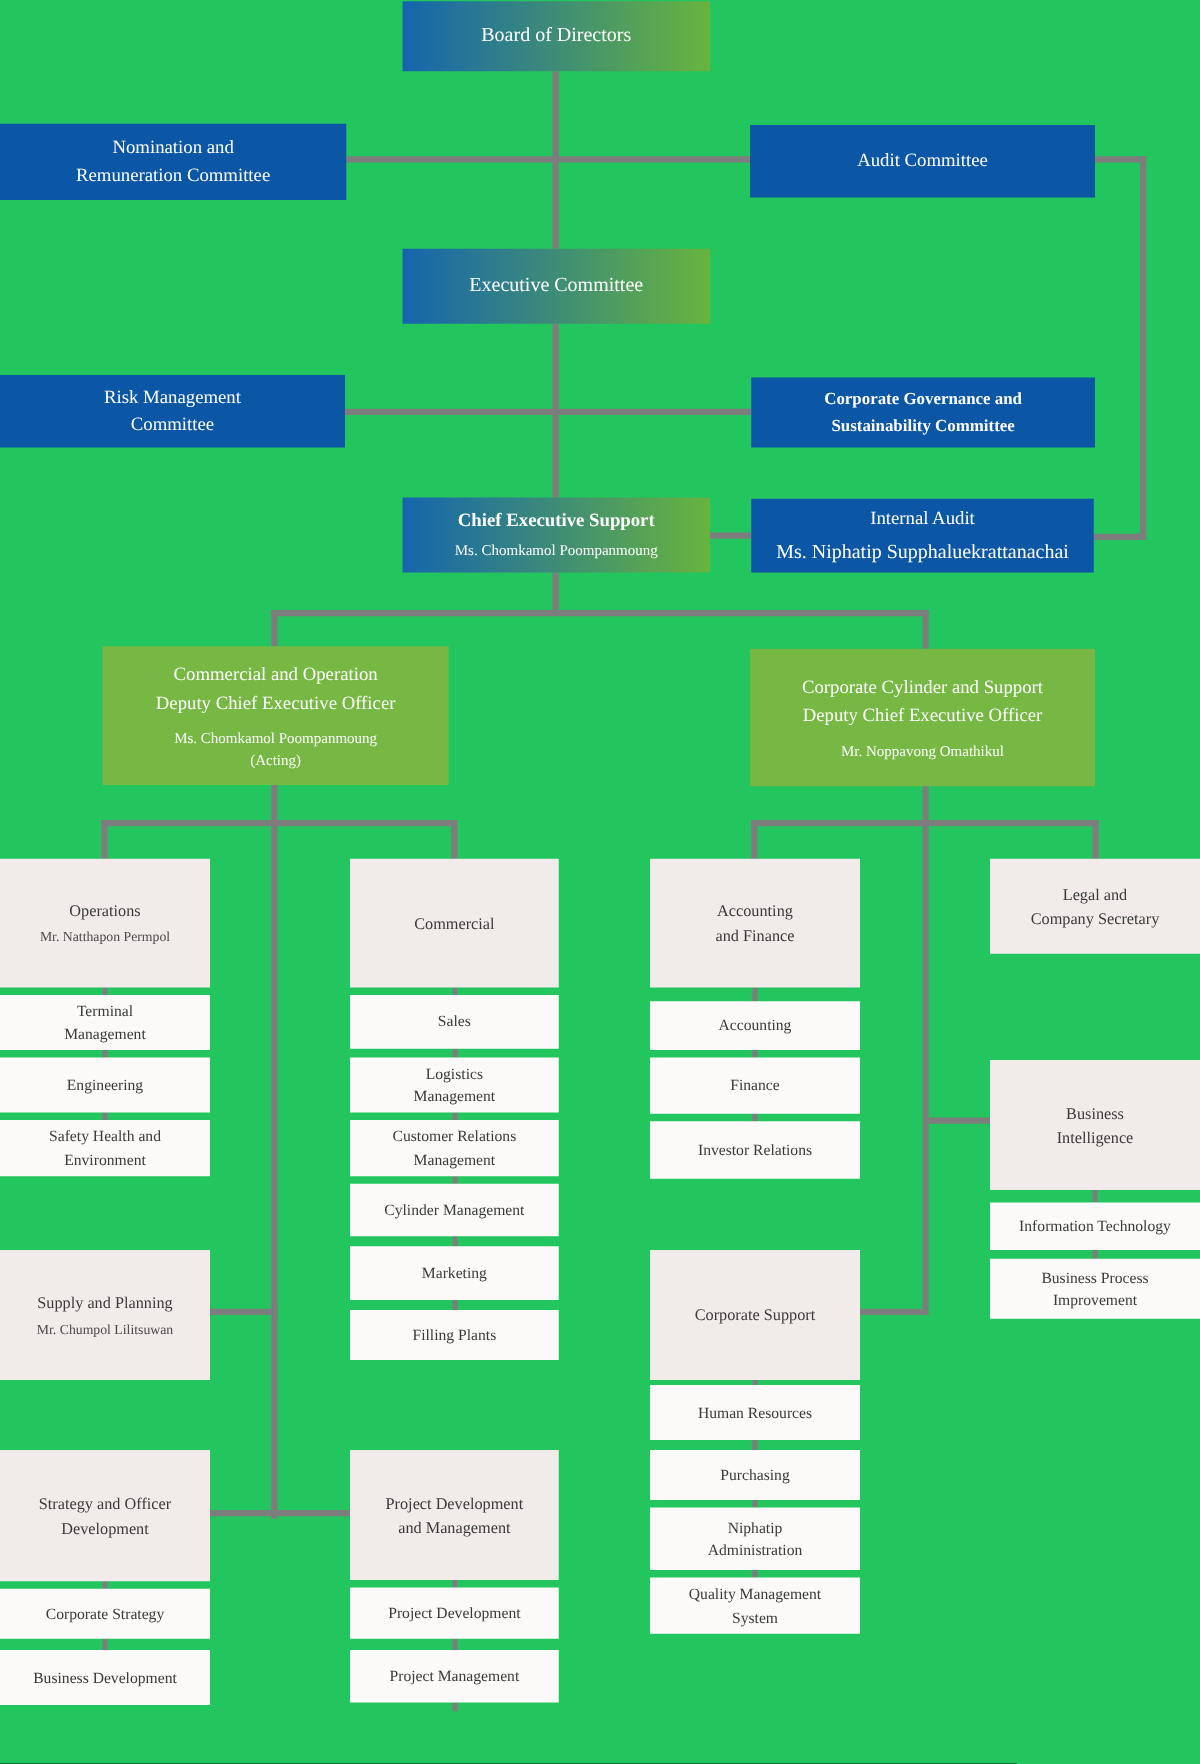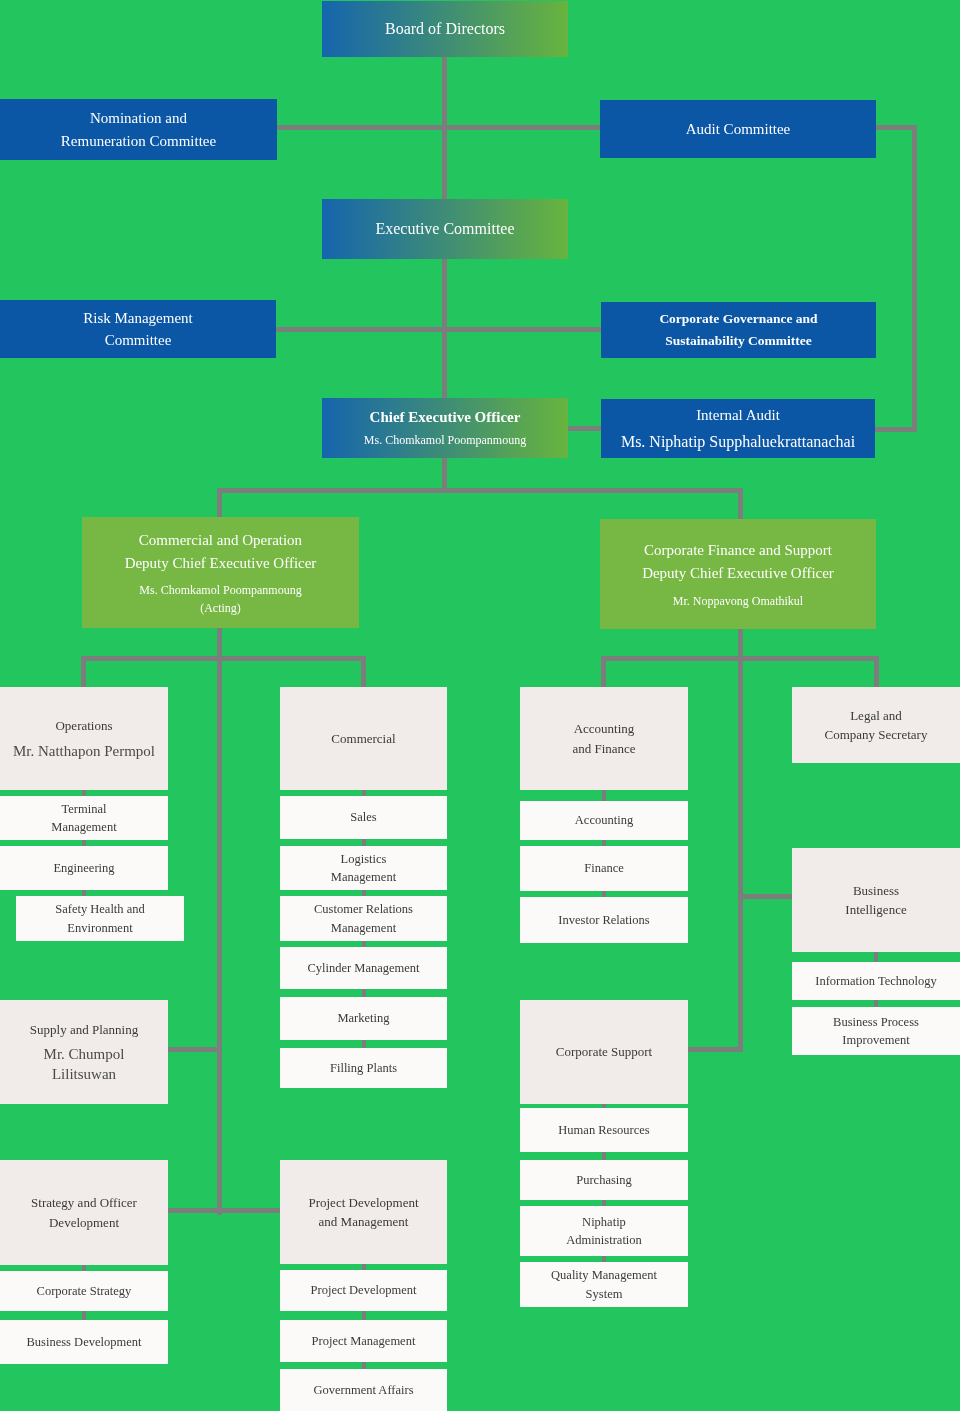--- a/index.html
+++ b/index.html
@@ -18,21 +18,21 @@
   .grad .lbl{font-size:16px;font-weight:500;line-height:1.4;}
   .green .lbl{font-size:15px;font-weight:500;line-height:1.55;}
   .light .lbl{font-size:13px;line-height:1.5;}
   .white .lbl{font-size:12.5px;line-height:1.45;}
   .lbl.sm-bold{font-size:13.5px;font-weight:700;line-height:1.65;}
   .lbl.title{font-size:15px;font-weight:700;}
   .person{font-size:12px;margin-top:4px;line-height:1.35;}
   .person.sm{font-size:16px;}
   .green .person{margin-top:7px;}
   .green .note{font-size:12px;margin-top:2px;line-height:1.3;}
-  .light .person{font-size:15px;margin-top:5px;color:#4a4a4a;}
+  .light .person{font-size:11px;margin-top:5px;color:#4a4a4a;}
 </style>
 </head>
 <body>
 
 <div id="chart">
 
   <div class="line" style="left:442px;top:57px;width:5px;height:142px"></div>
   <div class="line" style="left:277px;top:125px;width:323px;height:5px"></div>
   <div class="line" style="left:876px;top:125px;width:41px;height:5px"></div>
   <div class="line" style="left:912px;top:125px;width:5px;height:307px"></div>
@@ -102,54 +102,54 @@
     <div class="lbl">Risk Management
 Committee</div>
   </div>
 
   <div class="node blue" style="left:601px;top:302px;width:275px;height:56px">
     <div class="lbl sm-bold">Corporate Governance and
 Sustainability Committee</div>
   </div>
 
   <div class="node grad" style="left:322px;top:398px;width:246px;height:60px">
-    <div class="lbl title">Chief Executive Officer</div>
+    <div class="lbl title">Chief Executive Support</div>
     <div class="person">Ms. Chomkamol Poompanmoung</div>
   </div>
 
   <div class="node blue" style="left:601px;top:399px;width:274px;height:59px">
     <div class="lbl">Internal Audit</div>
     <div class="person sm">Ms. Niphatip Supphaluekrattanachai</div>
   </div>
 
   <div class="node green" style="left:82px;top:517px;width:277px;height:111px">
     <div class="lbl">Commercial and Operation
 Deputy Chief Executive Officer</div>
     <div class="person">Ms. Chomkamol Poompanmoung</div>
     <div class="note">(Acting)</div>
   </div>
 
   <div class="node green" style="left:600px;top:519px;width:276px;height:110px">
-    <div class="lbl">Corporate Finance and Support
+    <div class="lbl">Corporate Cylinder and Support
 Deputy Chief Executive Officer</div>
     <div class="person">Mr. Noppavong Omathikul</div>
   </div>
 
   <div class="node light" style="left:0;top:687px;width:168px;height:103px">
     <div class="lbl">Operations</div>
     <div class="person">Mr. Natthapon Permpol</div>
   </div>
   <div class="node white" style="left:0;top:796px;width:168px;height:44px">
     <div class="lbl">Terminal
 Management</div>
   </div>
   <div class="node white" style="left:0;top:846px;width:168px;height:44px">
     <div class="lbl">Engineering</div>
   </div>
-  <div class="node white" style="left:16px;top:896px;width:168px;height:45px">
+  <div class="node white" style="left:0;top:896px;width:168px;height:45px">
     <div class="lbl">Safety Health and
 Environment</div>
   </div>
   <div class="node light" style="left:0;top:1000px;width:168px;height:104px">
     <div class="lbl">Supply and Planning</div>
     <div class="person">Mr. Chumpol Lilitsuwan</div>
   </div>
   <div class="node light" style="left:0;top:1160px;width:168px;height:105px">
     <div class="lbl">Strategy and Officer
 Development</div>
@@ -187,23 +187,20 @@
   <div class="node light" style="left:280px;top:1160px;width:167px;height:104px">
     <div class="lbl">Project Development
 and Management</div>
   </div>
   <div class="node white" style="left:280px;top:1270px;width:167px;height:41px">
     <div class="lbl">Project Development</div>
   </div>
   <div class="node white" style="left:280px;top:1320px;width:167px;height:42px">
     <div class="lbl">Project Management</div>
   </div>
-  <div class="node white" style="left:280px;top:1369px;width:167px;height:42px">
-    <div class="lbl">Government Affairs</div>
-  </div>
 
   <div class="node light" style="left:520px;top:687px;width:168px;height:103px">
     <div class="lbl">Accounting
 and Finance</div>
   </div>
   <div class="node white" style="left:520px;top:801px;width:168px;height:39px">
     <div class="lbl">Accounting</div>
   </div>
   <div class="node white" style="left:520px;top:897px;width:168px;height:46px">
     <div class="lbl">Investor Relations</div>

